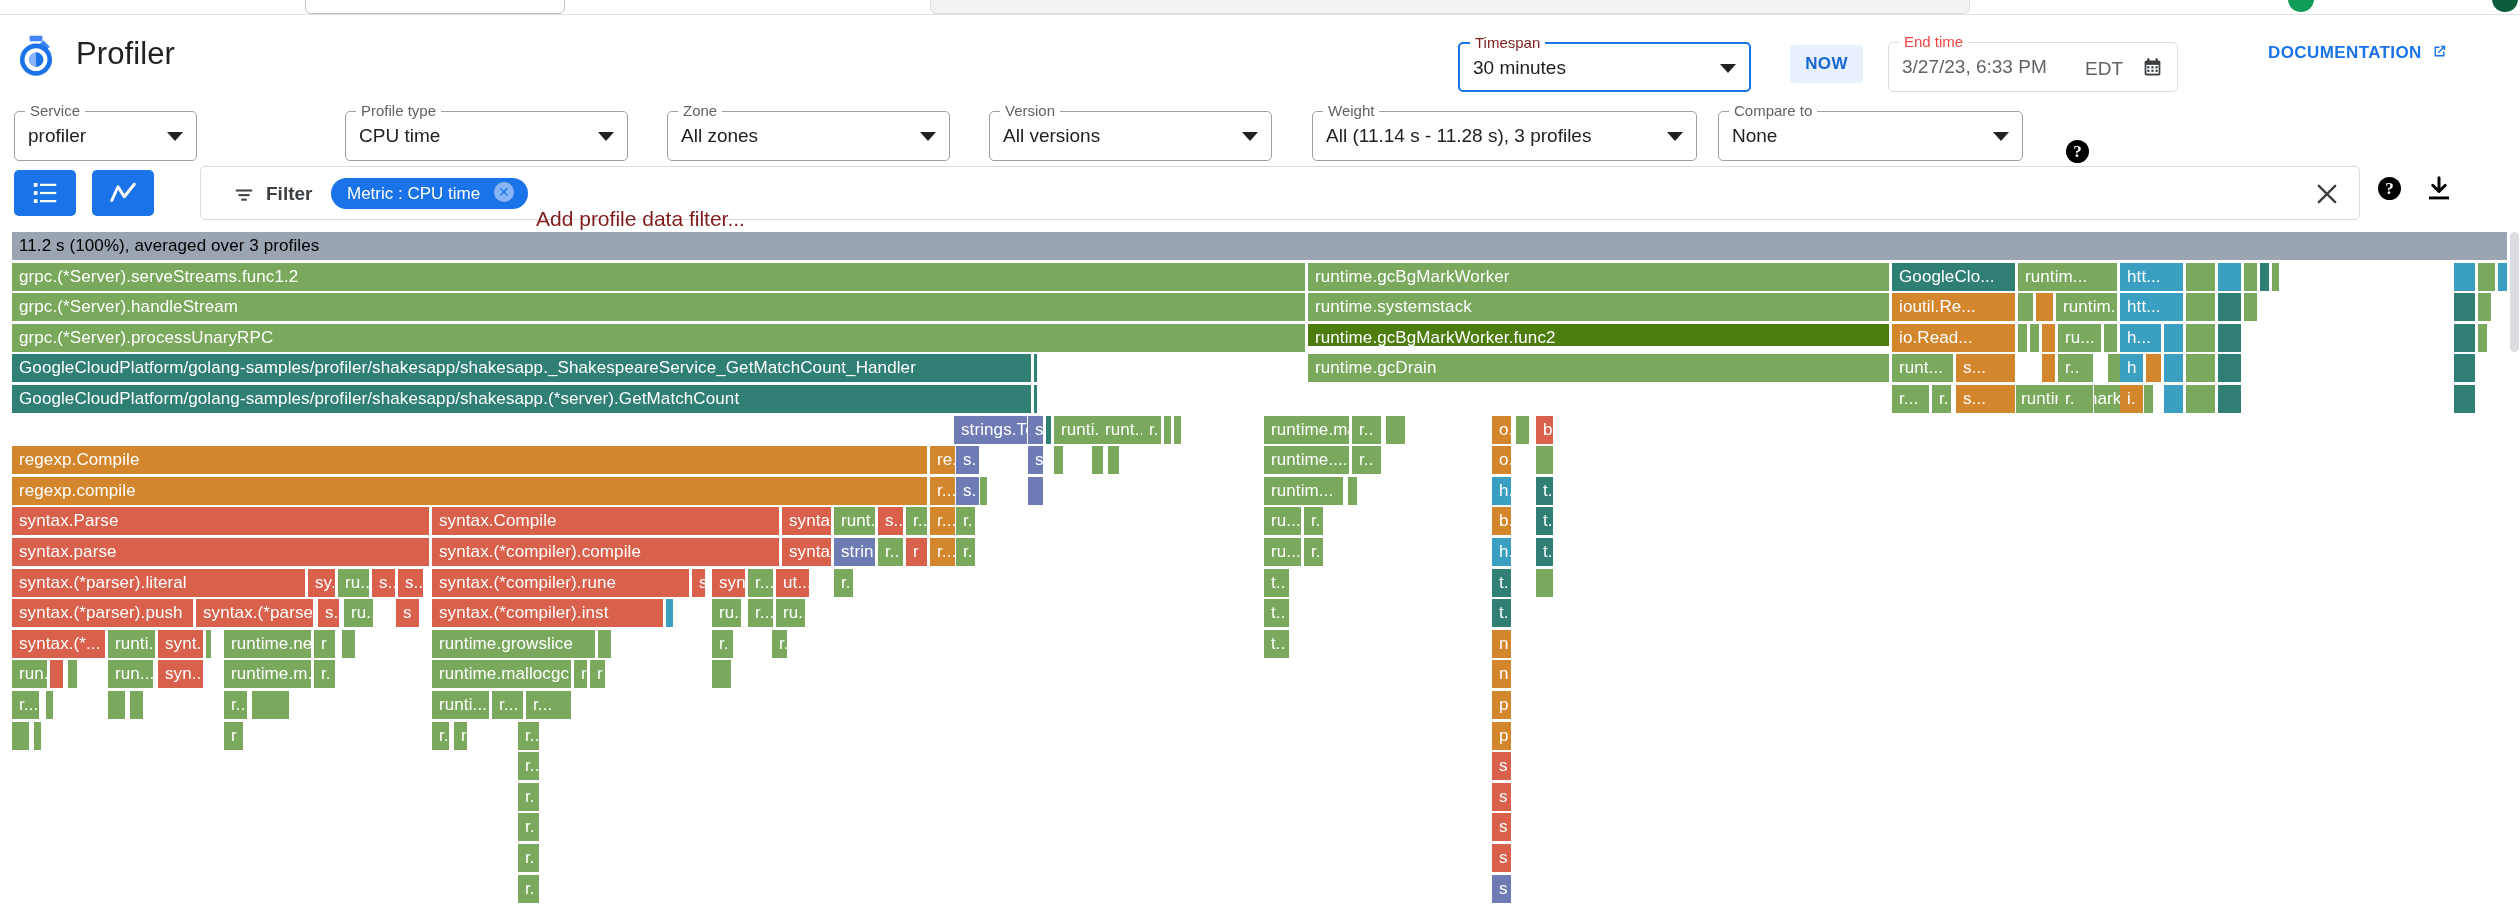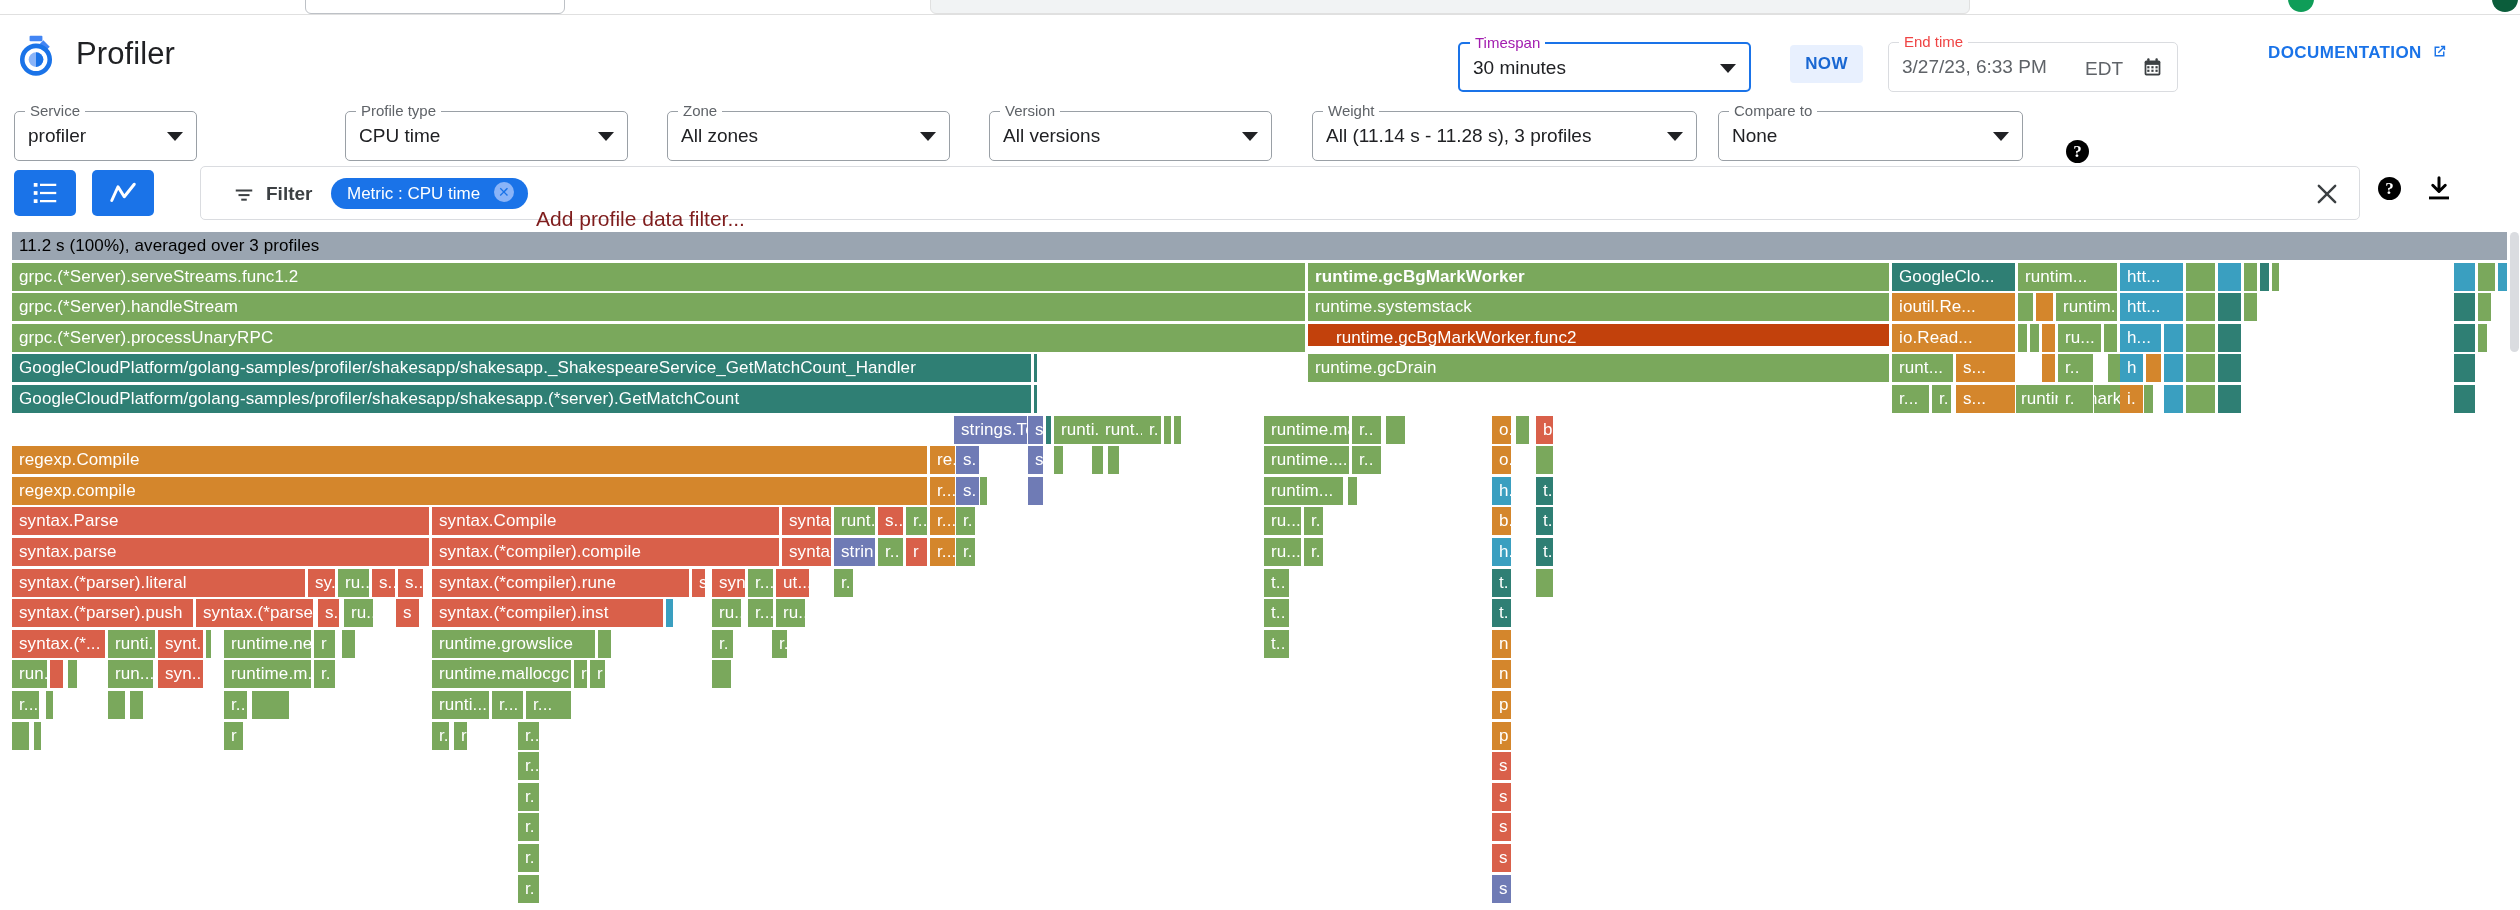--- a/index.html
+++ b/index.html
@@ -20,21 +20,21 @@
   .hdr{position:absolute;left:0;top:15px;width:2520px;height:145px;background:#fff;}
   .logo{position:absolute;left:14px;top:18px;width:44px;height:44px;}
   .title{position:absolute;left:76px;top:21px;font-size:31px;color:#202124;letter-spacing:.1px;}
 
   
   .field{position:absolute;height:50px;box-sizing:border-box;border:1px solid #9aa0a6;border-radius:5px;background:#fff;}
   .field > .lbl{position:absolute;top:-9px;left:10px;padding:0 5px;background:#fff;font-size:15px;color:#5f6368;line-height:16px;white-space:nowrap;}
   .field > .val{position:absolute;left:13px;top:13px;font-size:19px;color:#202124;white-space:nowrap;overflow:hidden;}
   .field .caret{position:absolute;right:13px;top:20px;width:0;height:0;border-left:8px solid transparent;border-right:8px solid transparent;border-top:9px solid #202124;}
   .field.focused{border:2px solid #1a73e8;}
-  .field.focused > .lbl{color:#a21caf;}
+  .field.focused > .lbl{color:#7f1d1d;}
   .field.plain{border-color:#dadce0;}
   .field.plain > .lbl{color:#ef4444;}
   .field.plain > .val{color:#5f6368;}
 
   .nowbtn{position:absolute;left:1790px;top:30px;width:73px;height:38px;background:#e8f0fe;border:none;border-radius:4px;color:#1967d2;font-size:17px;font-weight:bold;letter-spacing:.4px;cursor:pointer;font-family:inherit;}
   .tzlbl{position:absolute;right:54px;top:15px;font-size:19px;color:#5f6368;}
   .calicon{position:absolute;right:14px;top:14px;width:21px;height:21px;}
   .doclink{position:absolute;left:2268px;top:28px;font-size:17px;font-weight:bold;color:#1a73e8;letter-spacing:.4px;cursor:pointer;white-space:nowrap;}
   .qmark{display:inline-block;width:23px;height:23px;border-radius:50%;background:#000;color:#fff;font-size:17px;font-weight:bold;text-align:center;line-height:23px;font-family:"Liberation Serif",serif;}
   .helpw{position:absolute;left:2066px;top:125px;}
@@ -193,21 +193,21 @@
   <rect x="4" y="18" width="16" height="2.3" fill="#000"></rect>
 </svg>
 
 <div id="flame">
     <div class="fb root" style="left: 0px; top: 0px; width: 2496px; height: 29px; background: rgb(154, 165, 177);">
       <span class="t">11.2 s (100%), averaged over 3 profiles</span>
     </div>
     <div class="fb" style="left: 0px; top: 30.6px; width: 1294px; height: 29px; background: rgb(122, 168, 92);">
       <span class="t">grpc.(*Server).serveStreams.func1.2</span>
     </div>
-    <div class="fb" style="left: 1296px; top: 30.6px; width: 582px; height: 29px; background: rgb(122, 168, 92); font-weight: bold;">
+    <div class="fb" style="left: 1296px; top: 30.6px; width: 582px; height: 29px; background: rgb(122, 168, 92);">
       <span class="t">runtime.gcBgMarkWorker</span>
     </div>
     <div class="fb" style="left: 1880px; top: 30.6px; width: 124px; height: 29px; background: rgb(47, 127, 116);">
       <span class="t">GoogleClo...</span>
     </div>
     <div class="fb" style="left: 2006px; top: 30.6px; width: 100px; height: 29px; background: rgb(122, 168, 92);">
       <span class="t">runtim...</span>
     </div>
     <div class="fb" style="left: 2108px; top: 30.6px; width: 64px; height: 29px; background: rgb(58, 159, 192);">
       <span class="t">htt...</span>
@@ -238,21 +238,21 @@
       <span class="t">htt...</span>
     </div>
     <div class="fb" style="left: 2174px; top: 61.2px; width: 30px; height: 29px; background: rgb(122, 168, 92);"></div>
     <div class="fb" style="left: 2206px; top: 61.2px; width: 24px; height: 29px; background: rgb(47, 127, 116);"></div>
     <div class="fb" style="left: 2232px; top: 61.2px; width: 14px; height: 29px; background: rgb(122, 168, 92);"></div>
     <div class="fb" style="left: 2442px; top: 61.2px; width: 22px; height: 29px; background: rgb(47, 127, 116);"></div>
     <div class="fb" style="left: 2466px; top: 61.2px; width: 14px; height: 29px; background: rgb(122, 168, 92);"></div>
     <div class="fb" style="left: 0px; top: 91.8px; width: 1294px; height: 29px; background: rgb(122, 168, 92);">
       <span class="t">grpc.(*Server).processUnaryRPC</span>
     </div>
-    <div class="fb" style="left: 1296px; top: 91.8px; width: 582px; height: 23px; background: #c2410c; padding-left: 21px;">
+    <div class="fb" style="left: 1296px; top: 91.8px; width: 582px; height: 23px; background: #4d7c0f;">
       <span class="t">runtime.gcBgMarkWorker.func2</span>
     </div>
     <div class="fb" style="left: 1880px; top: 91.8px; width: 124px; height: 29px; background: rgb(212, 134, 44);">
       <span class="t">io.Read...</span>
     </div>
     <div class="fb" style="left: 2006px; top: 91.8px; width: 10px; height: 29px; background: rgb(122, 168, 92);"></div>
     <div class="fb" style="left: 2018px; top: 91.8px; width: 10px; height: 29px; background: rgb(122, 168, 92);"></div>
     <div class="fb" style="left: 2030px; top: 91.8px; width: 14px; height: 29px; background: rgb(212, 134, 44);"></div>
     <div class="fb" style="left: 2046px; top: 91.8px; width: 44px; height: 29px; background: rgb(122, 168, 92);">
       <span class="t">ru...</span>

